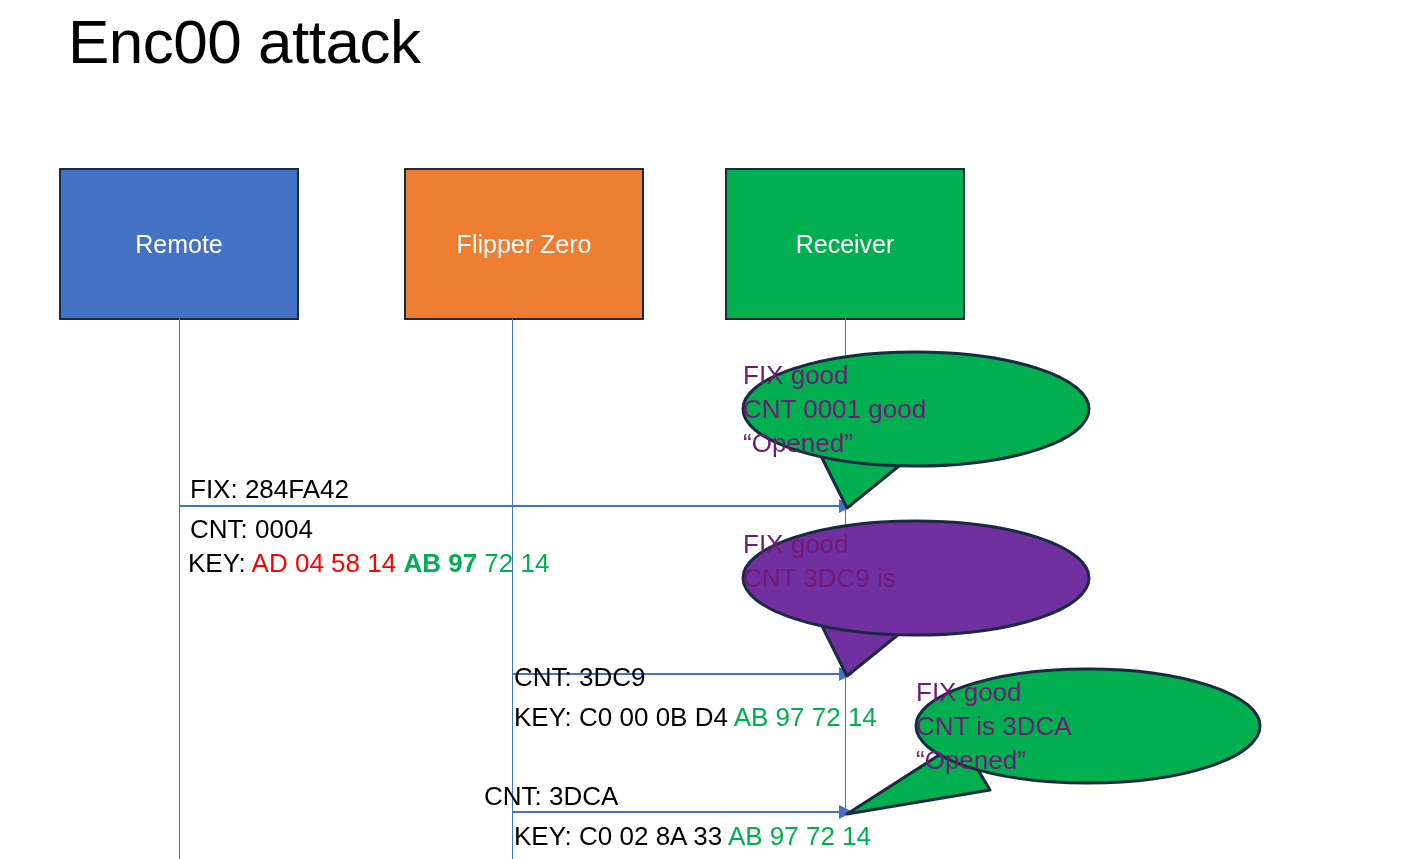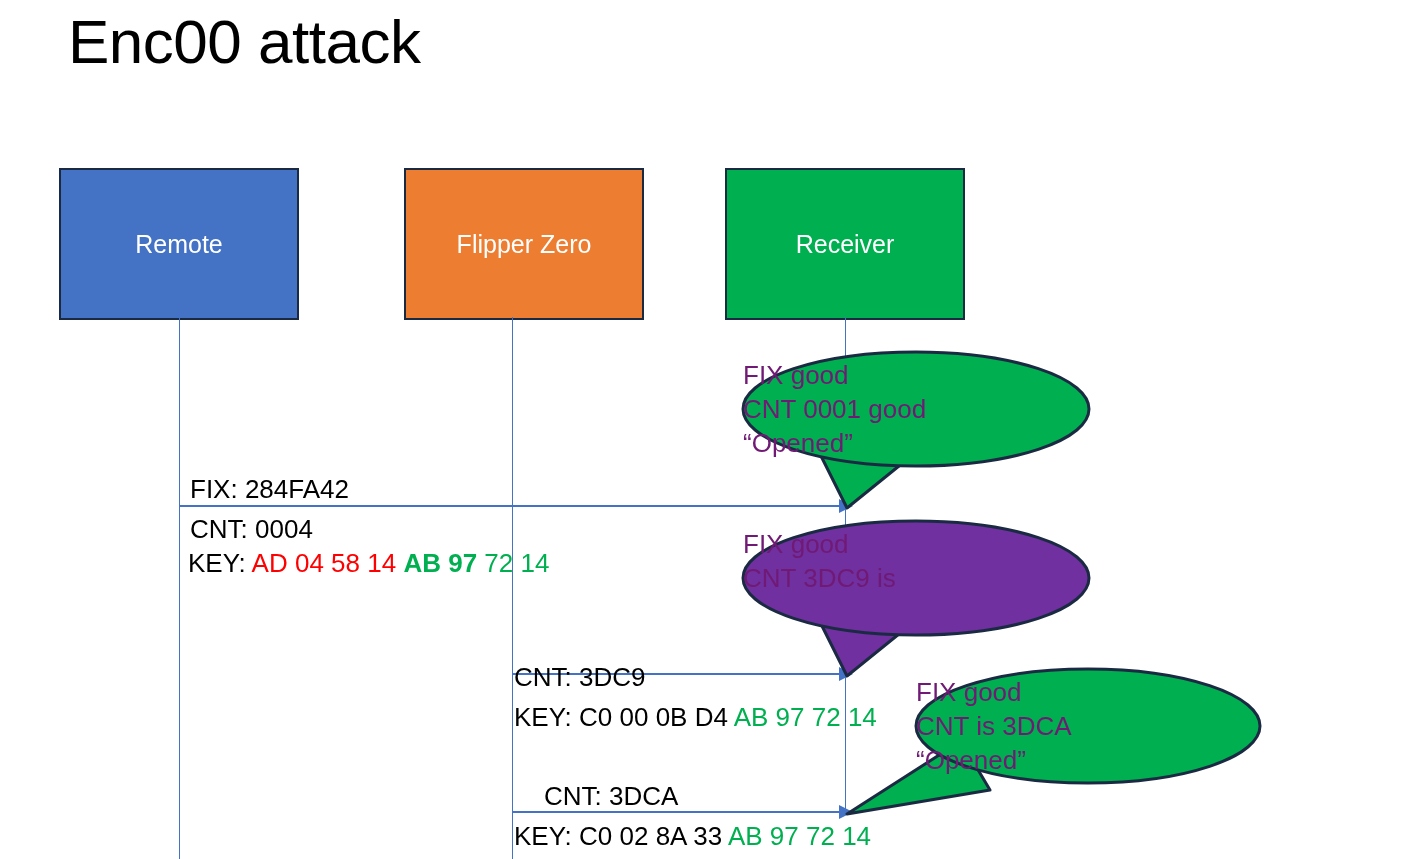--- a/index.html
+++ b/index.html
@@ -185,21 +185,21 @@
   </div>
 
   <div class="msg-label" style="left:514px; top:660px;">
     <span>CNT: 3DC9</span>
   </div>
 
   <div class="msg-label" style="left:514px; top:700px;">
     <span>KEY: C0 00 0B D4 </span><span class="hex-green">AB 97 72 14</span>
   </div>
 
-  <div class="msg-label" style="left:544px; top:779px;">
+  <div class="msg-label" style="left:484px; top:779px;">
     <span>CNT: 3DCA</span>
   </div>
 
   <div class="msg-label" style="left:514px; top:819px;">
     <span>KEY: C0 02 8A 33 </span><span class="hex-green">AB 97 72 14</span>
   </div>
 
 </div>
 
 </body></html>

